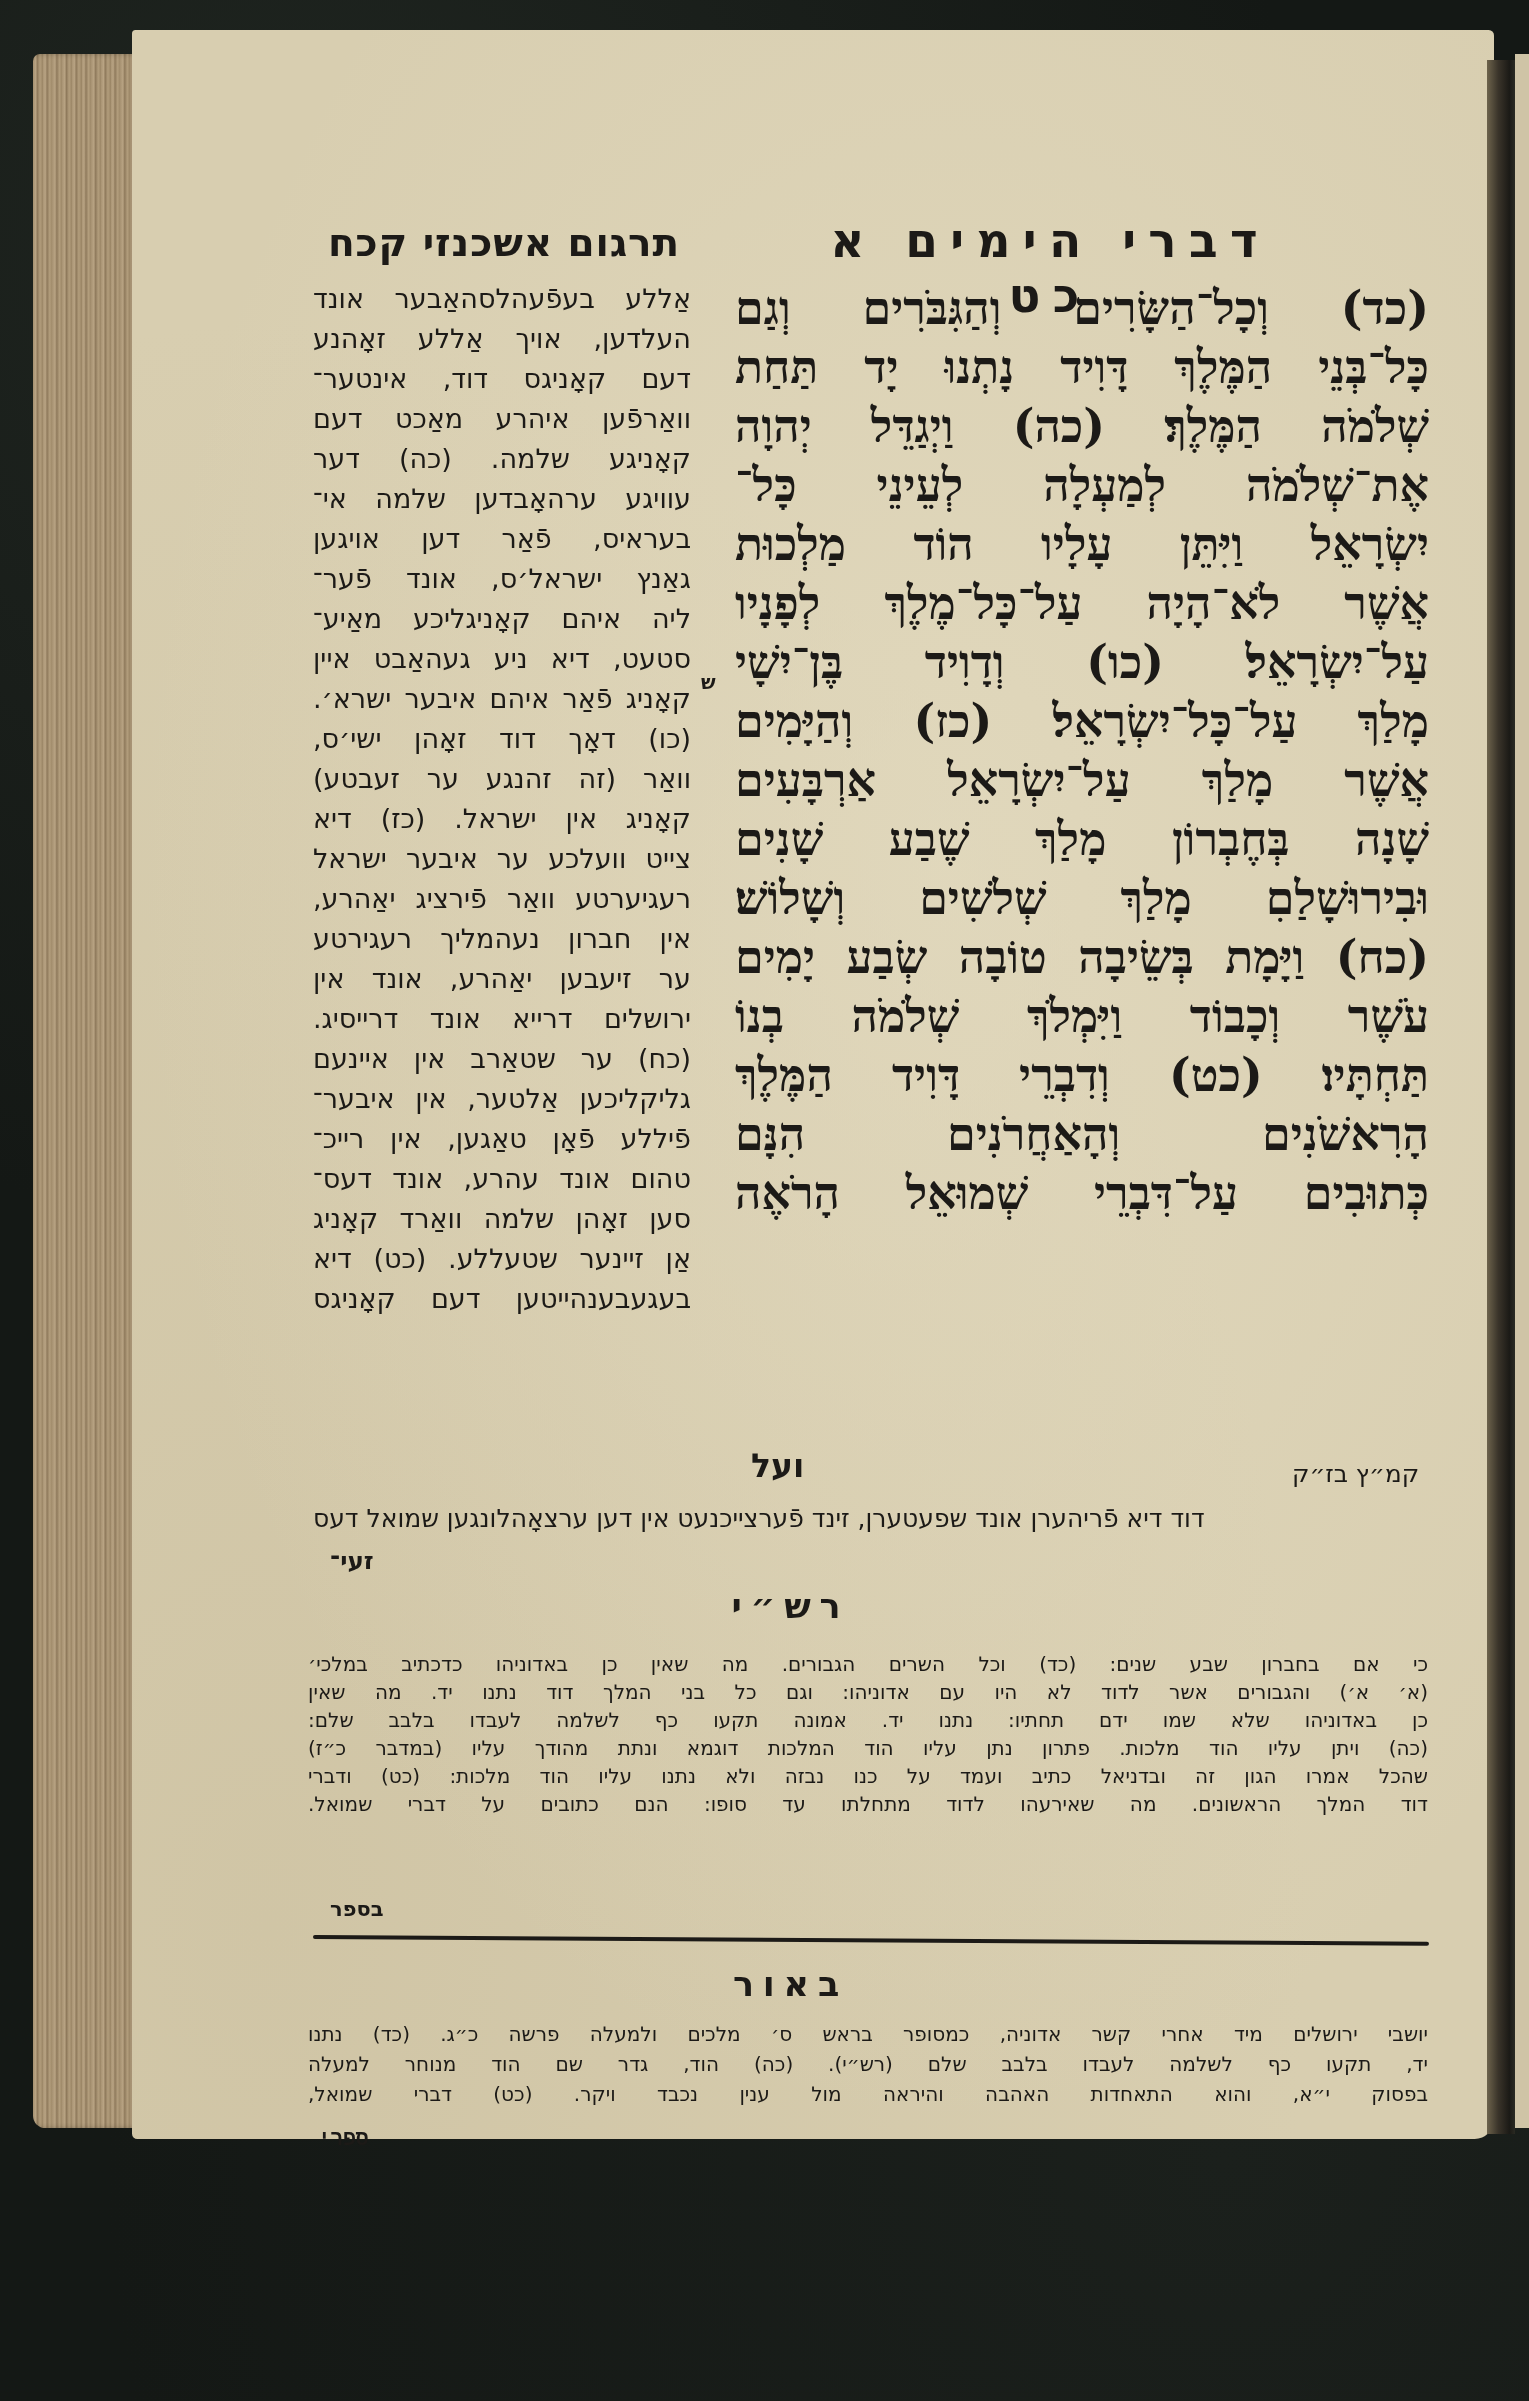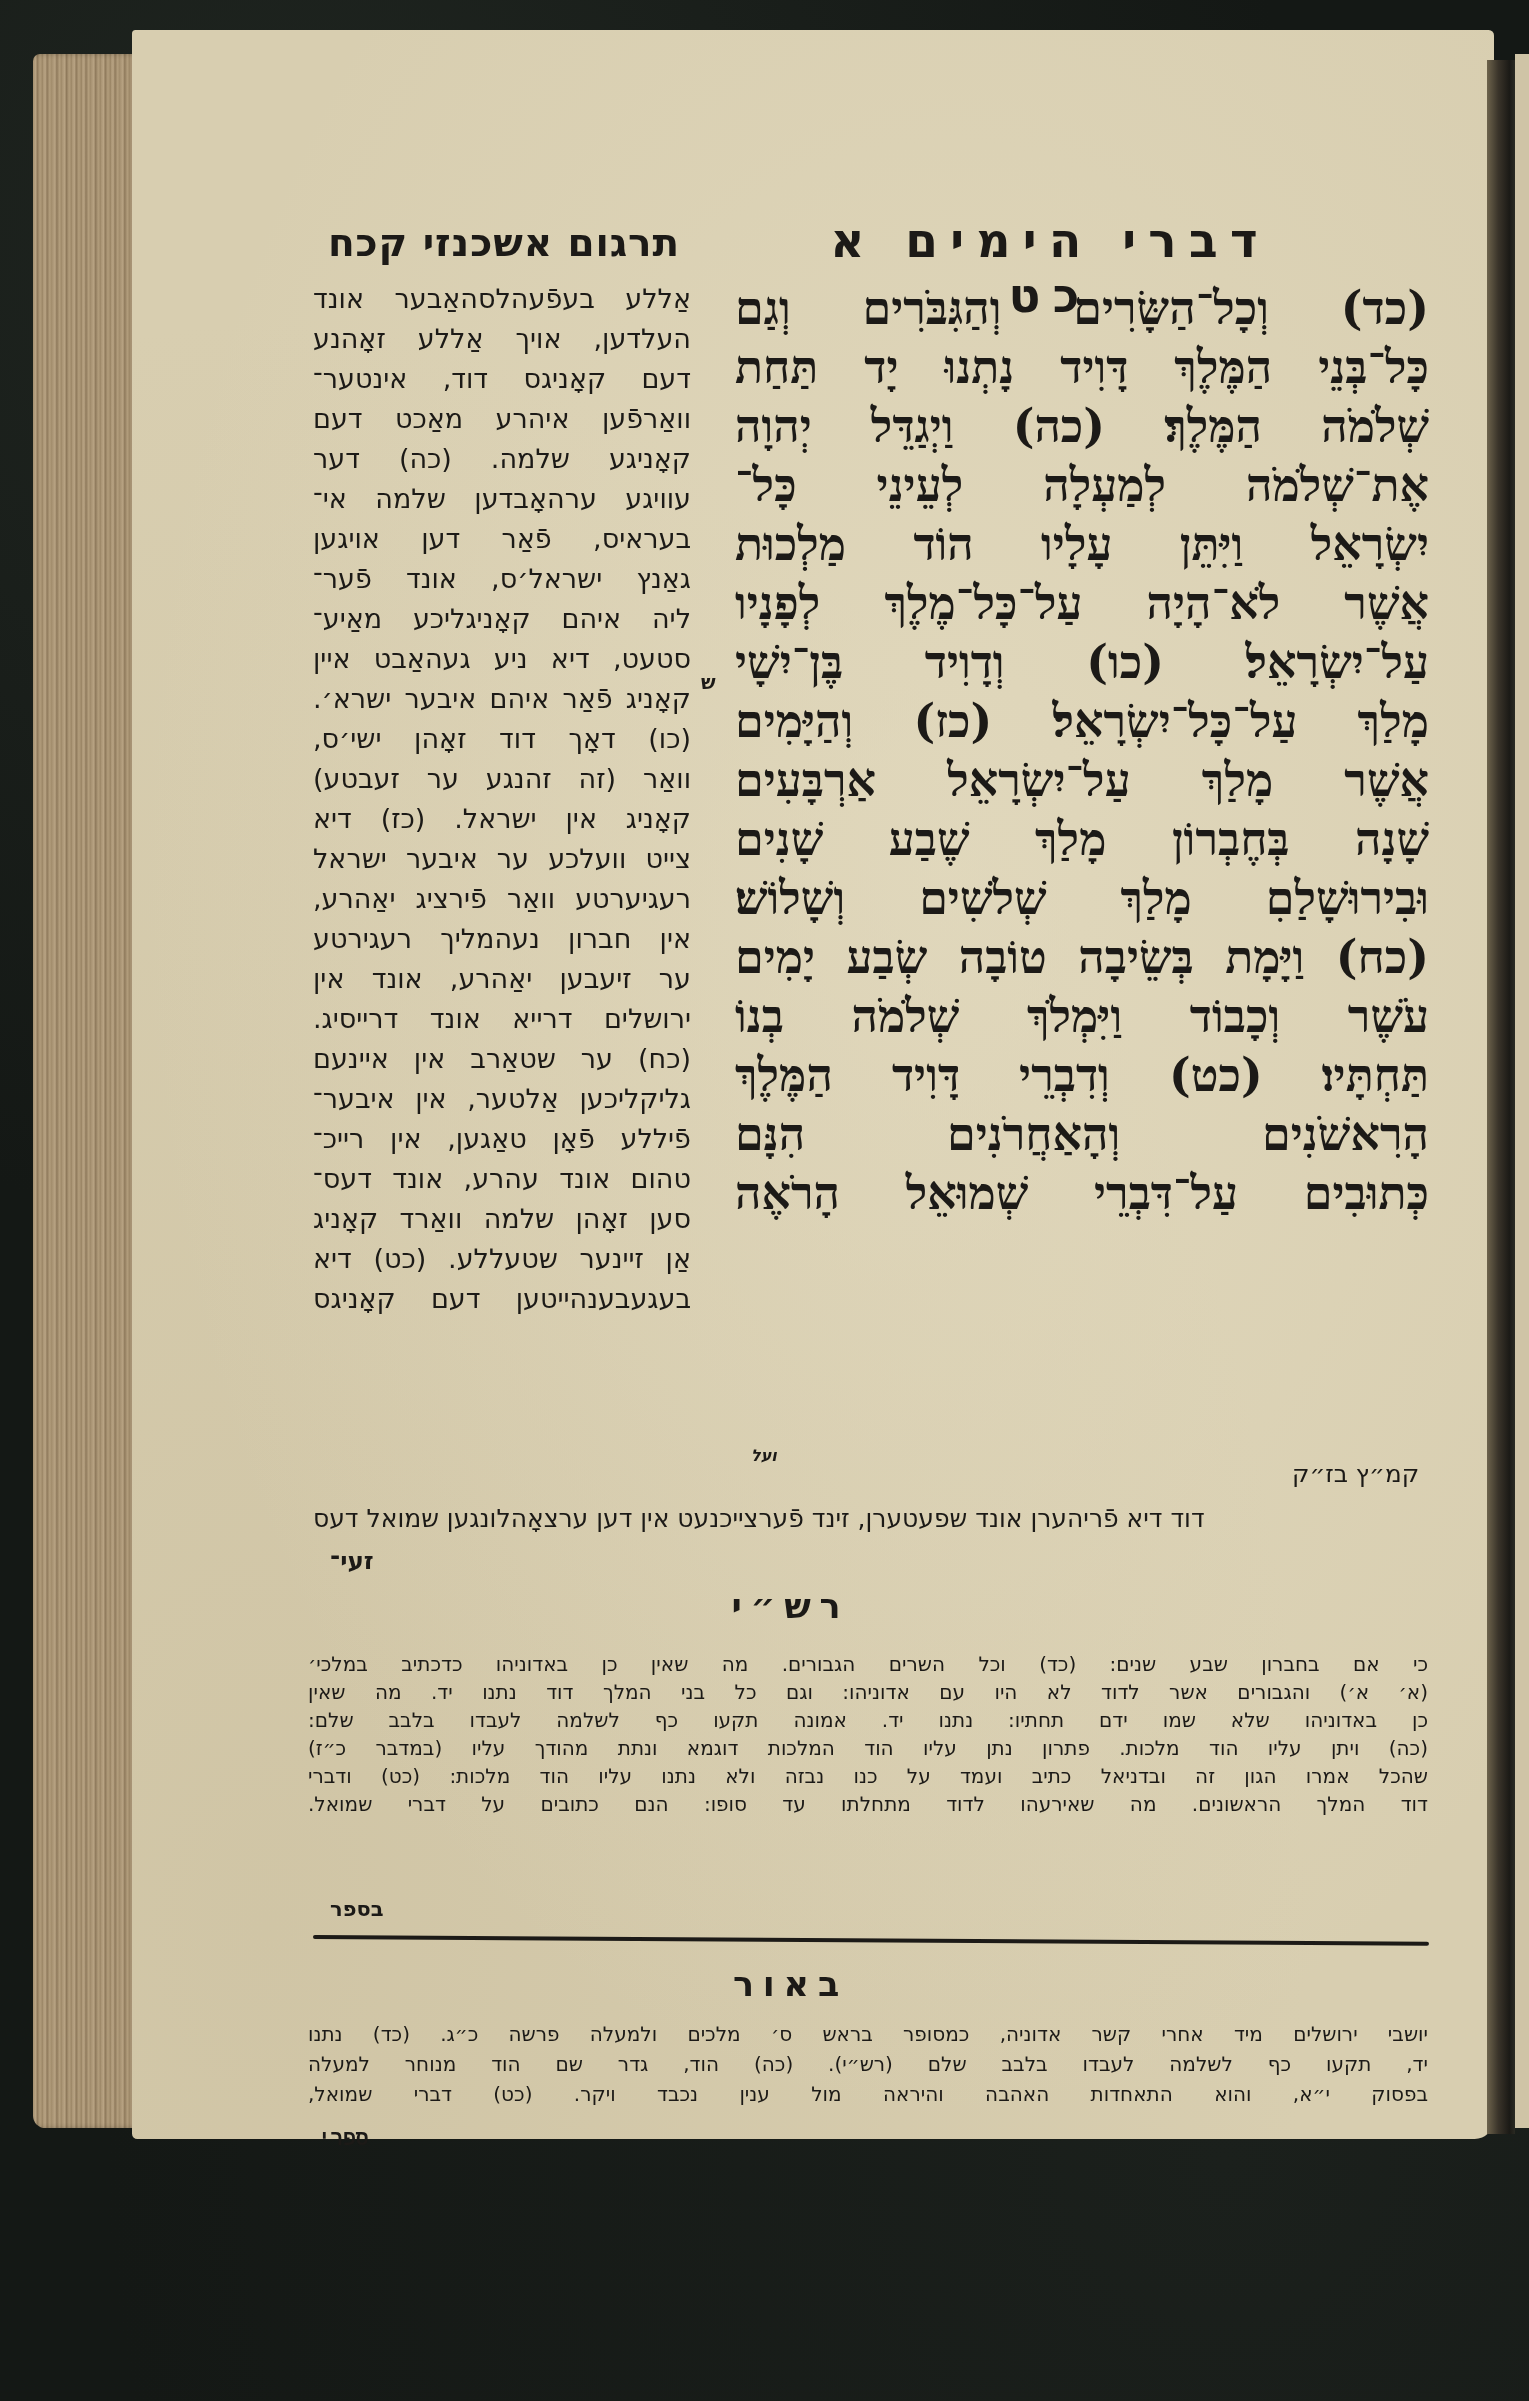--- a/index.html
+++ b/index.html
@@ -151,25 +151,24 @@
       font-family: "DejaVu Sans", sans-serif;
       font-size: 24.6px;
       color: #1c1a17;
       direction: rtl;
     }
     .catch-main {
       position: absolute;
       left: 751px;
       top: 1446px;
       font-family: "DejaVu Sans", sans-serif;
-      font-size: 16px;
-      font-weight: bold;
-      color: #1c1a17;
-      direction: rtl;
-      font-style: italic;
+      font-size: 33px;
+      font-weight: bold;
+      color: #1c1a17;
+      direction: rtl;
     }
     .targum-tail {
       position: absolute;
       left: 313px;
       top: 1504px;
       width: 1125px;
       direction: rtl;
       text-align: left;
       font-family: "DejaVu Sans", sans-serif;
       font-size: 25px;

